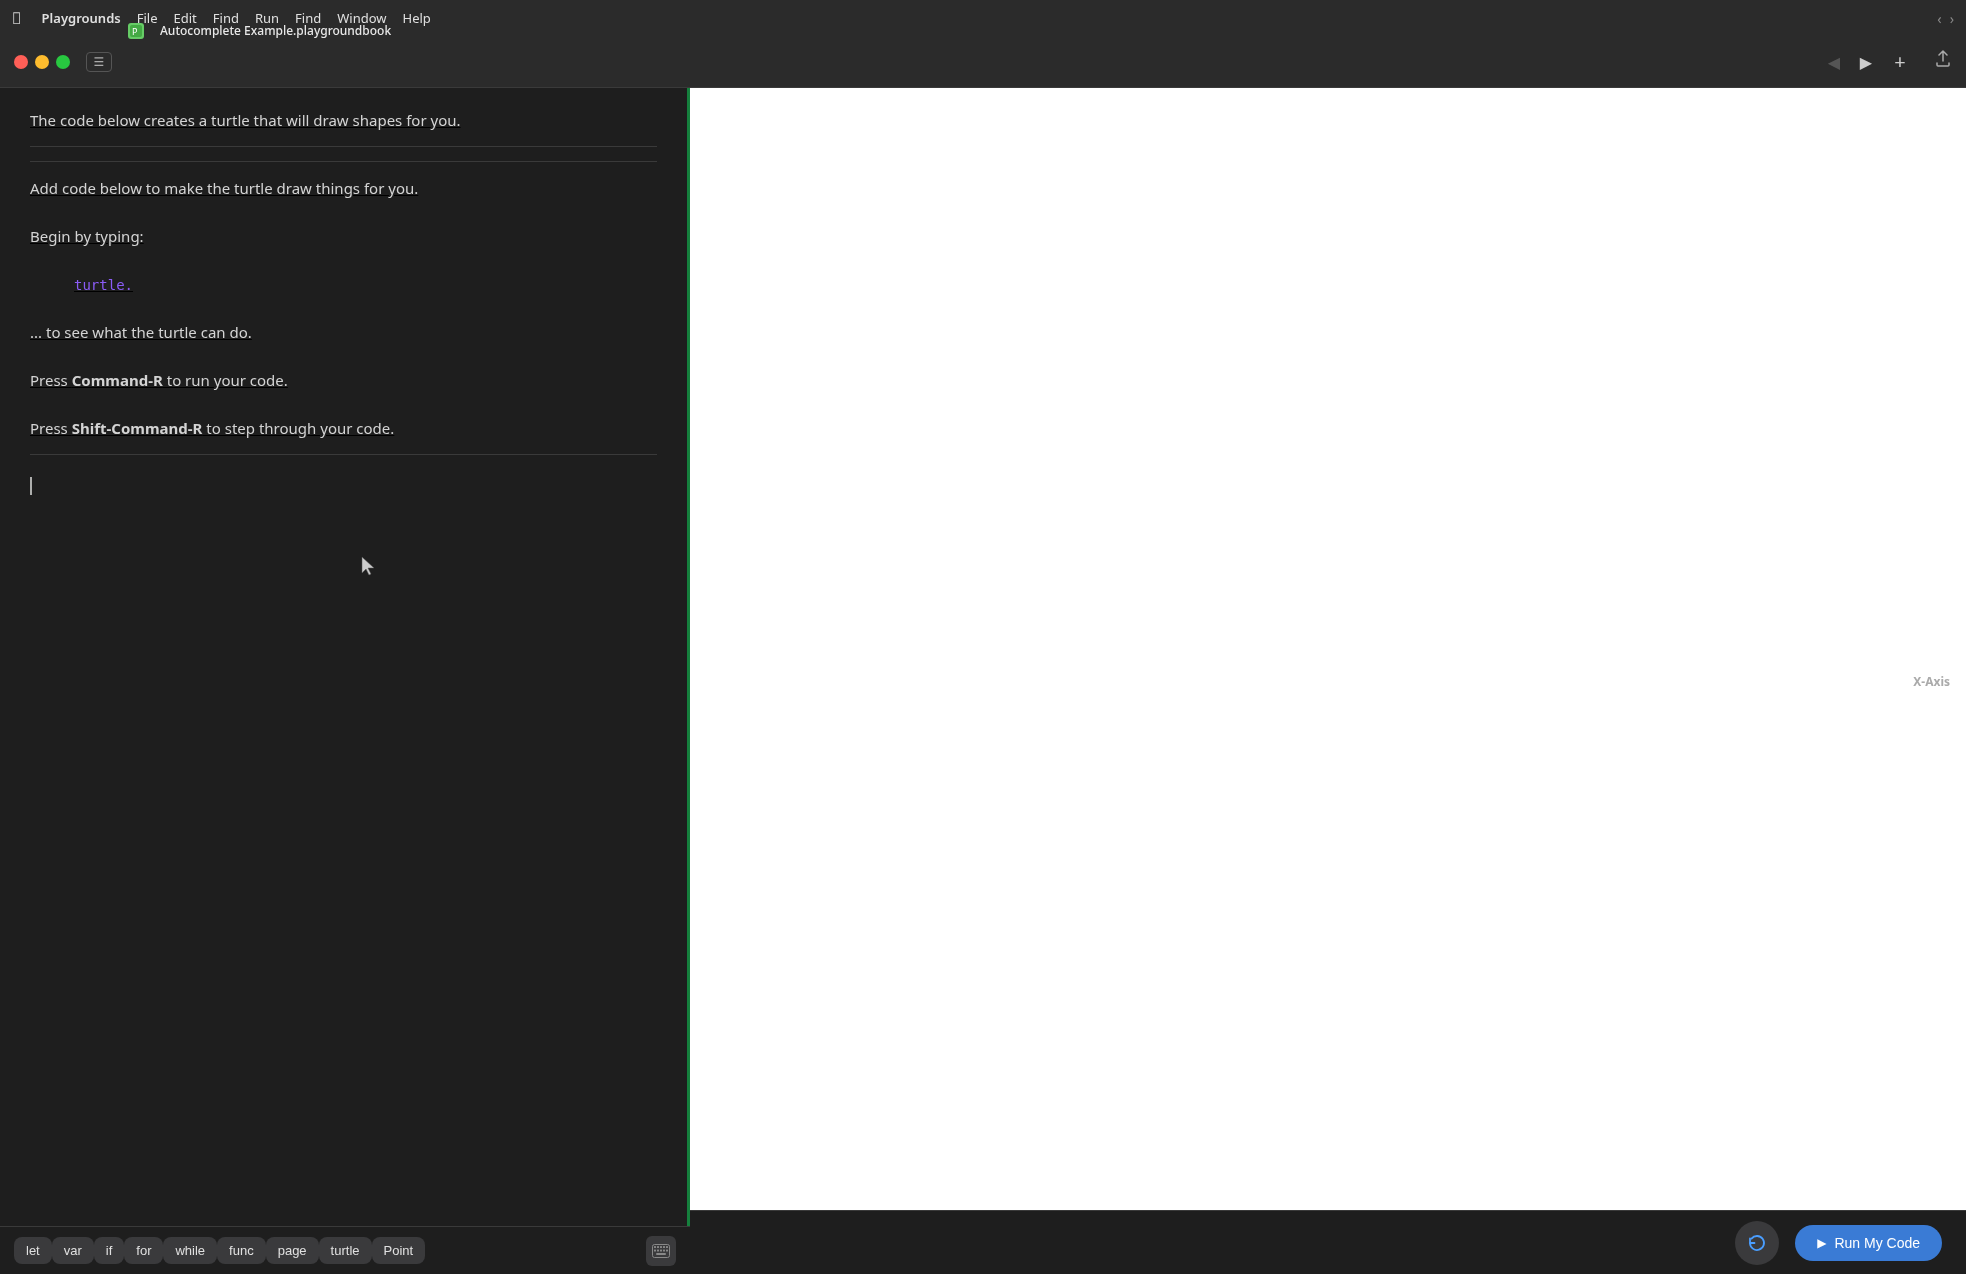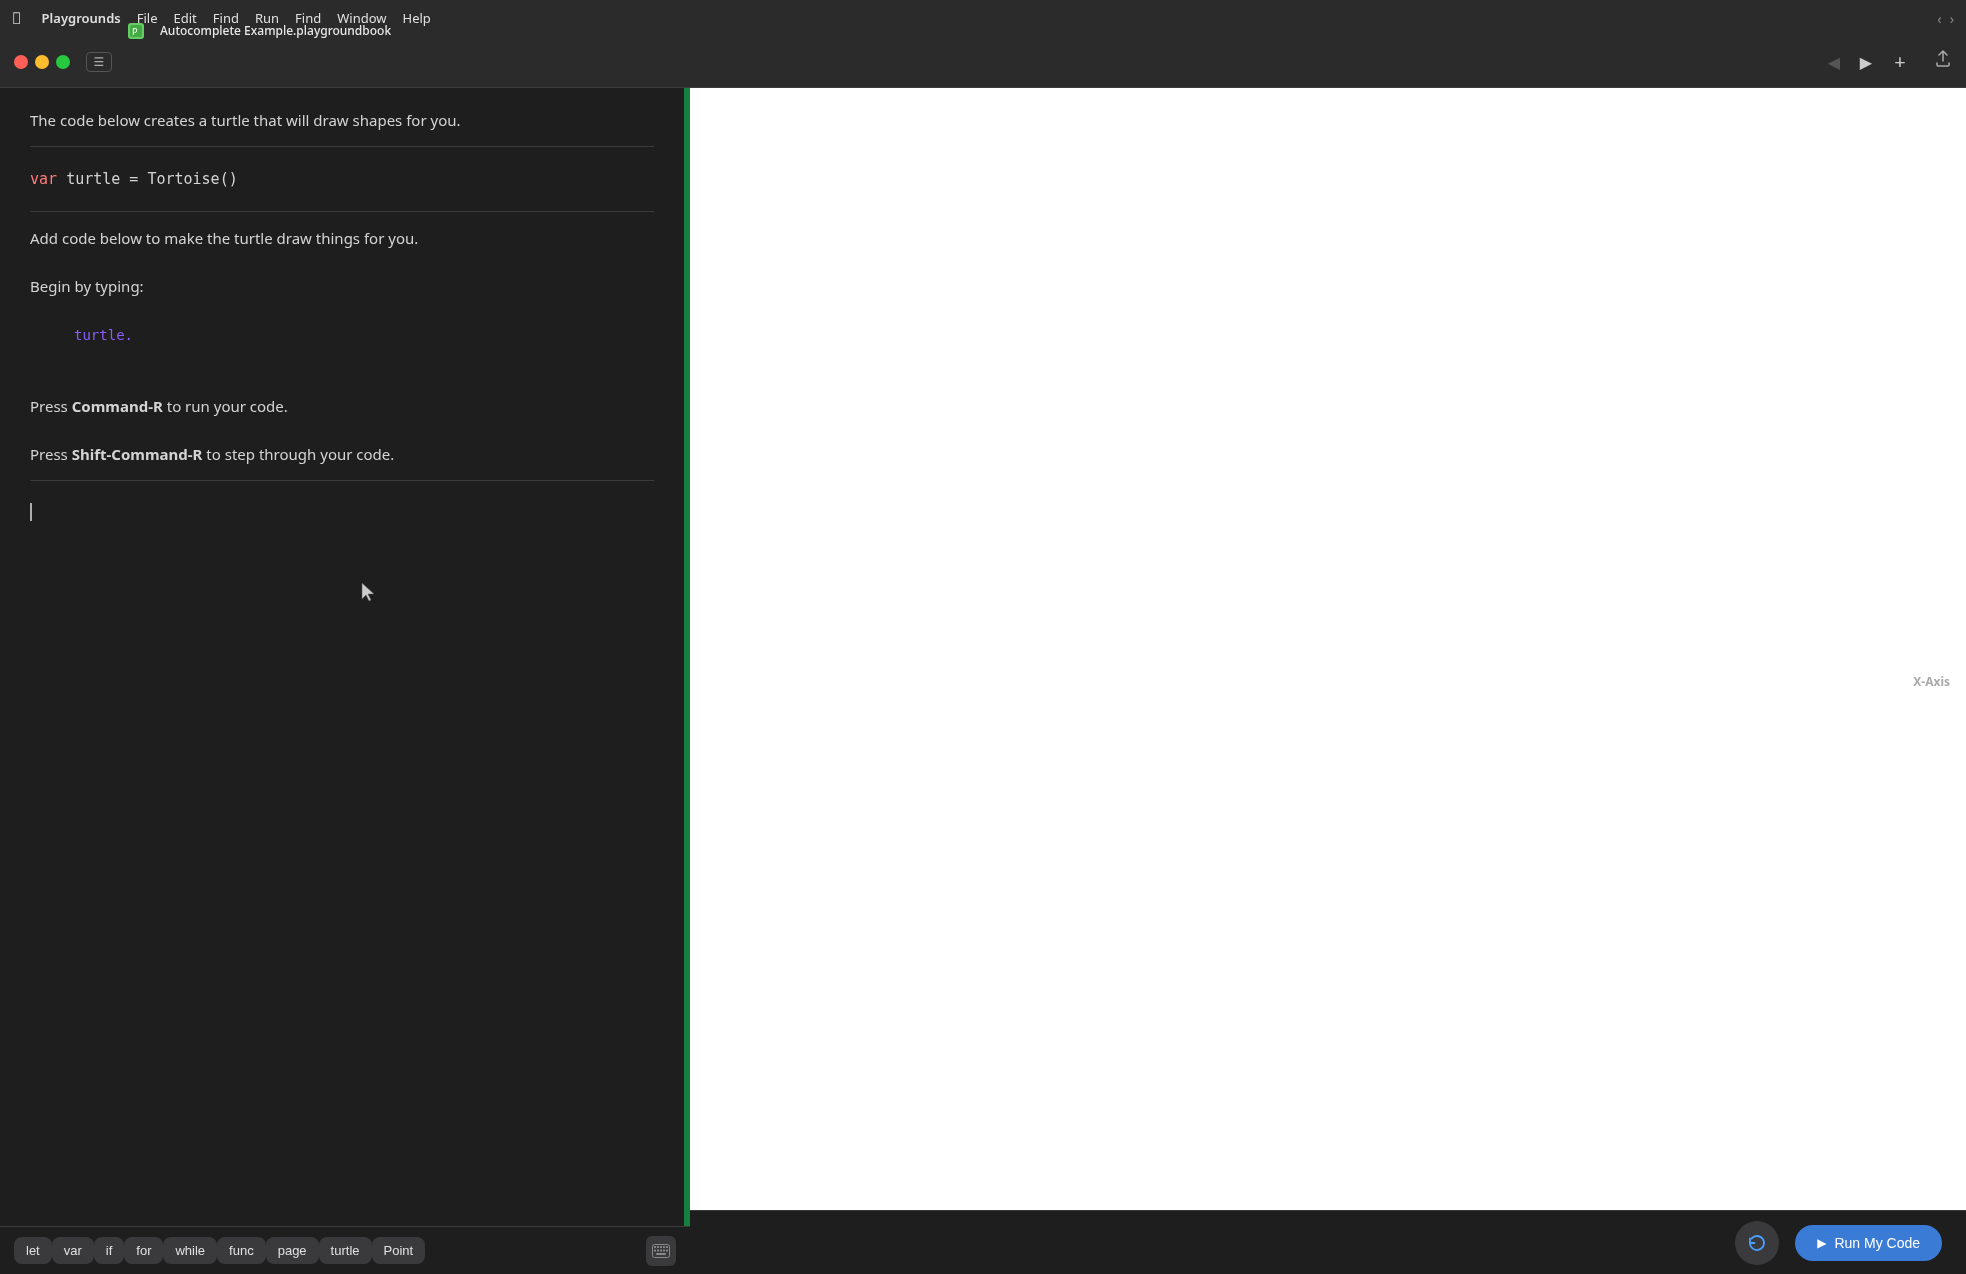--- a/index.html
+++ b/index.html
@@ -153,22 +153,23 @@
       flex: 1;
       overflow: hidden;
     }
 
     
     .editor-pane {
       width: 690px;
       background: #1e1e1e;
       display: flex;
       flex-direction: column;
-      border-right: 6px solid #15803d;
+      border-right: 3px solid #15803d;
       flex-shrink: 0;
+      text-decoration: underline;
     }
 
     .editor-content {
       flex: 1;
       padding: 20px 30px;
       overflow-y: auto;
       color: #d4d4d4;
       font-size: 15px;
       line-height: 1.6;
     }
@@ -378,33 +379,30 @@
 </div>
 
 <div class="main-area" style="position:relative; flex:1;">
 
   <div class="editor-pane">
     <div class="editor-content">
 
       <p class="prose-text">The code below creates a turtle that will draw shapes for you.</p>
       <hr class="separator">
 
-      <div class="code-block">
-        <span class="kw-var">var</span>
-        <span class="kw-normal"> turtle = Tortoise()</span>
-      </div>
 
       <hr class="separator">
 
       <p class="prose-text">Add code below to make the turtle draw things for you.</p>
       <br>
       <p class="prose-text">Begin by typing:</p>
       <br>
       <span class="code-inline">turtle.</span>
       <br><br>
+      <p class="prose-text">... to see what the turtle can do.</p>
       <br>
       <p class="prose-text">
         <span>Press </span><span class="text-bold">Command-R</span><span> to run your code.</span>
       </p>
       <br>
       <p class="prose-text">
         <span>Press </span><span class="text-bold">Shift-Command-R</span><span> to step through your code.</span>
       </p>
 
       <hr class="separator">

